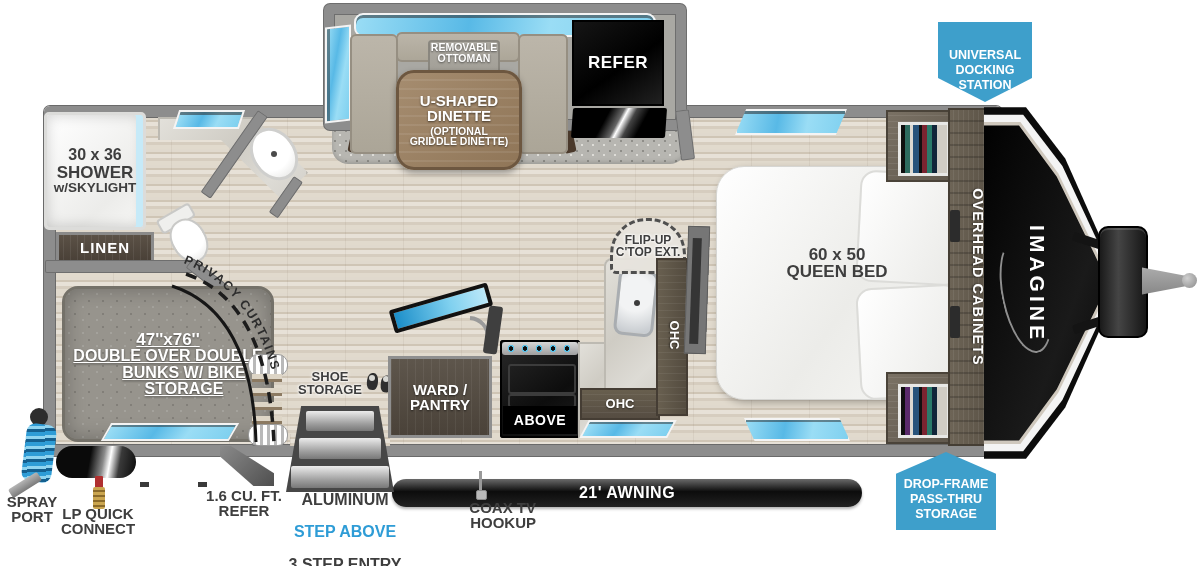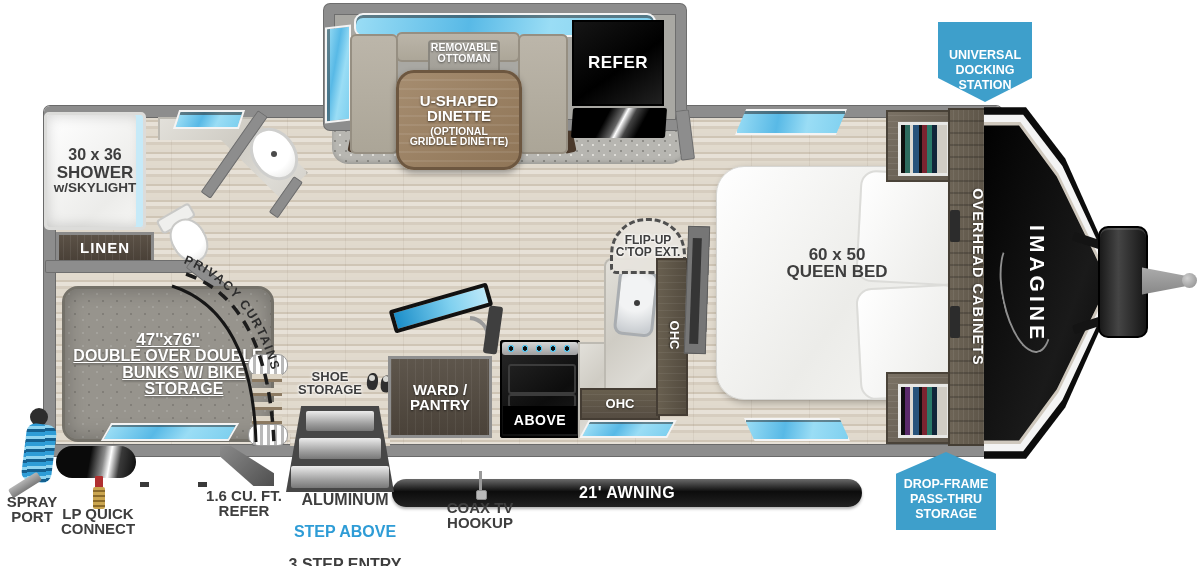--- a/index.html
+++ b/index.html
@@ -278,21 +278,21 @@
     <div class="abs" style="left:5px;top:60px;width:98px;height:22px;background:linear-gradient(180deg,#ececec,#9d9d9d 65%,#787878);border-radius:2px;"></div>
   </div>
   <div class="abs lines" style="left:270px;top:492px;width:150px;font-size:16px;gap:16px;">
     <div class="dark">ALUMINUM</div>
     <div class="blue">STEP ABOVE</div>
     <div class="dark">3 STEP ENTRY</div>
   </div>
 
   <div class="abs" style="left:479px;top:471px;width:3px;height:21px;background:#9a9a9a;"></div>
   <div class="abs" style="left:476px;top:490px;width:9px;height:8px;background:#b9b9b9;border:1px solid #8a8a8a;border-radius:2px;"></div>
-  <div class="abs lines dark" style="left:424px;top:500px;width:112px;font-size:15px;">
+  <div class="abs lines dark" style="left:424px;top:500px;width:112px;font-size:15px;align-items:flex-end;">
     <div>COAX TV</div>
     <div>HOOKUP</div>
   </div>
 
   <div class="abs" style="left:220px;top:446px;width:54px;height:40px;background:linear-gradient(135deg,#8a8a8a,#4f4f4f);
               clip-path:polygon(0 0,20% 0,100% 68%,100% 100%,62% 100%,0 26%);"></div>
   <div class="abs lines dark" style="left:196px;top:488px;width:96px;font-size:15px;">
     <div>1.6 CU. FT.</div>
     <div>REFER</div>
   </div>

